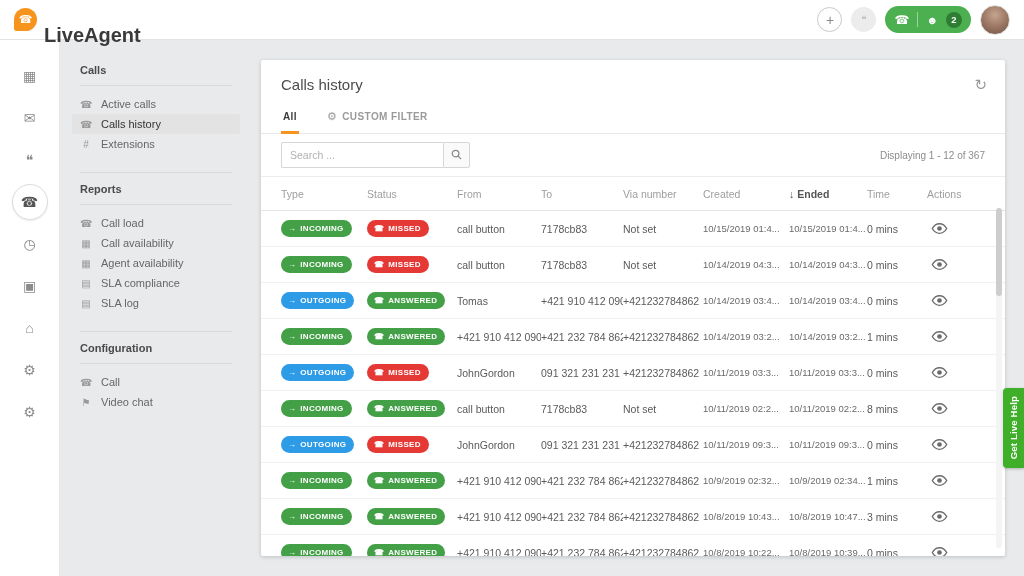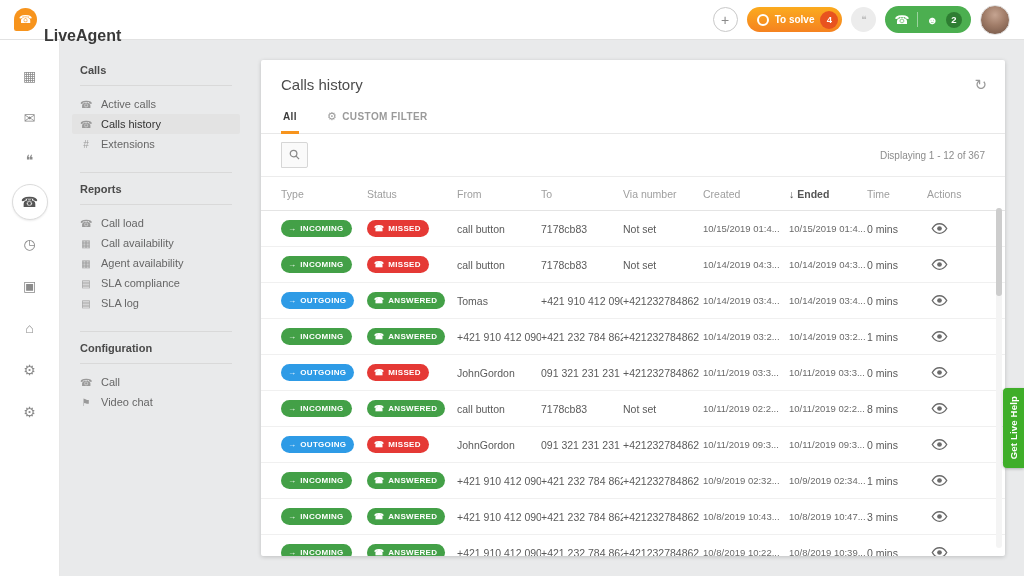--- a/index.html
+++ b/index.html
@@ -6,21 +6,21 @@
     background:#e9eaeb; font-family:"Liberation Sans", sans-serif; }
 
   
   .topbar { height:40px; background:#fff; display:flex; align-items:center;
     justify-content:space-between; padding:0 14px; box-sizing:border-box;
     border-bottom:1px solid #e2e2e2; position:relative; z-index:5; }
   .logo { display:flex; align-items:center; gap:7px; }
   .logo-mark { width:23px; height:23px; border-radius:50% 50% 50% 10%;
     background:#f7941d; color:#fff; display:flex; align-items:center;
     justify-content:center; font-size:11px; }
-  .logo-text { font-size:16px; font-weight:bold; color:#3a3a3a;margin-top:32px; }
+  .logo-text { font-size:20px; font-weight:bold; color:#3a3a3a;margin-top:32px; }
   .top-right { display:flex; align-items:center; gap:9px; }
   .plus-btn { width:25px; height:25px; border-radius:50%; border:1px solid #c9c9c9;
     background:#fff; color:#8a8a8a; font-size:14px; display:flex; align-items:center;
     justify-content:center; padding:0; cursor:pointer; font-family:inherit; }
   .tosolve { height:25px; border-radius:13px;
     background:linear-gradient(180deg,#fbab1e,#f58220); color:#fff; display:flex;
     align-items:center; gap:6px; padding:0 4px 0 10px; font-size:10px;
     font-weight:bold; cursor:pointer; }
   .ts-ic { width:12px; height:12px; border:2px solid #fff; border-radius:50%;
     box-sizing:border-box; }
@@ -126,25 +126,20 @@
 
 <header class="topbar">
   <div class="logo">
     <span class="logo-mark">☎</span>
     <span class="logo-text">LiveAgent</span>
   </div>
   <div class="top-right">
     <button class="plus-btn">
         <span>+</span>
       </button>
-    <div class="tosolve">
-      <span class="ts-ic"></span>
-      <span>To solve</span>
-      <span class="ts-count">4</span>
-    </div>
     <button class="chats-btn">
         <span>❝</span>
       </button>
     <div class="call-pill">
       <span class="cp-phone">☎</span>
       <span class="cp-div"></span>
       <span class="cp-people">☻</span>
       <span class="cp-count">2</span>
     </div>
     <div class="avatar"></div>
@@ -233,20 +228,21 @@
         <div class="tab active">
           <span>All</span>
         </div>
         <div class="tab">
           <span class="gear">⚙</span>
           <span>CUSTOM FILTER</span>
         </div>
       </div>
       <div class="toolbar">
         <div class="search">
+          <input placeholder="Search ..." style="">
           <button class="search-btn">
             <span>
               <svg width="11" height="11" viewBox="0 0 12 12">
                   <circle cx="5" cy="5" r="3.6" fill="none" stroke="#8a8a8a" stroke-width="1.4"></circle>
                   <line x1="7.8" y1="7.8" x2="11" y2="11" stroke="#8a8a8a" stroke-width="1.4"></line>
                 </svg>
             </span>
           </button>
         </div>
         <div class="displaying">Displaying 1 - 12 of 367</div>

